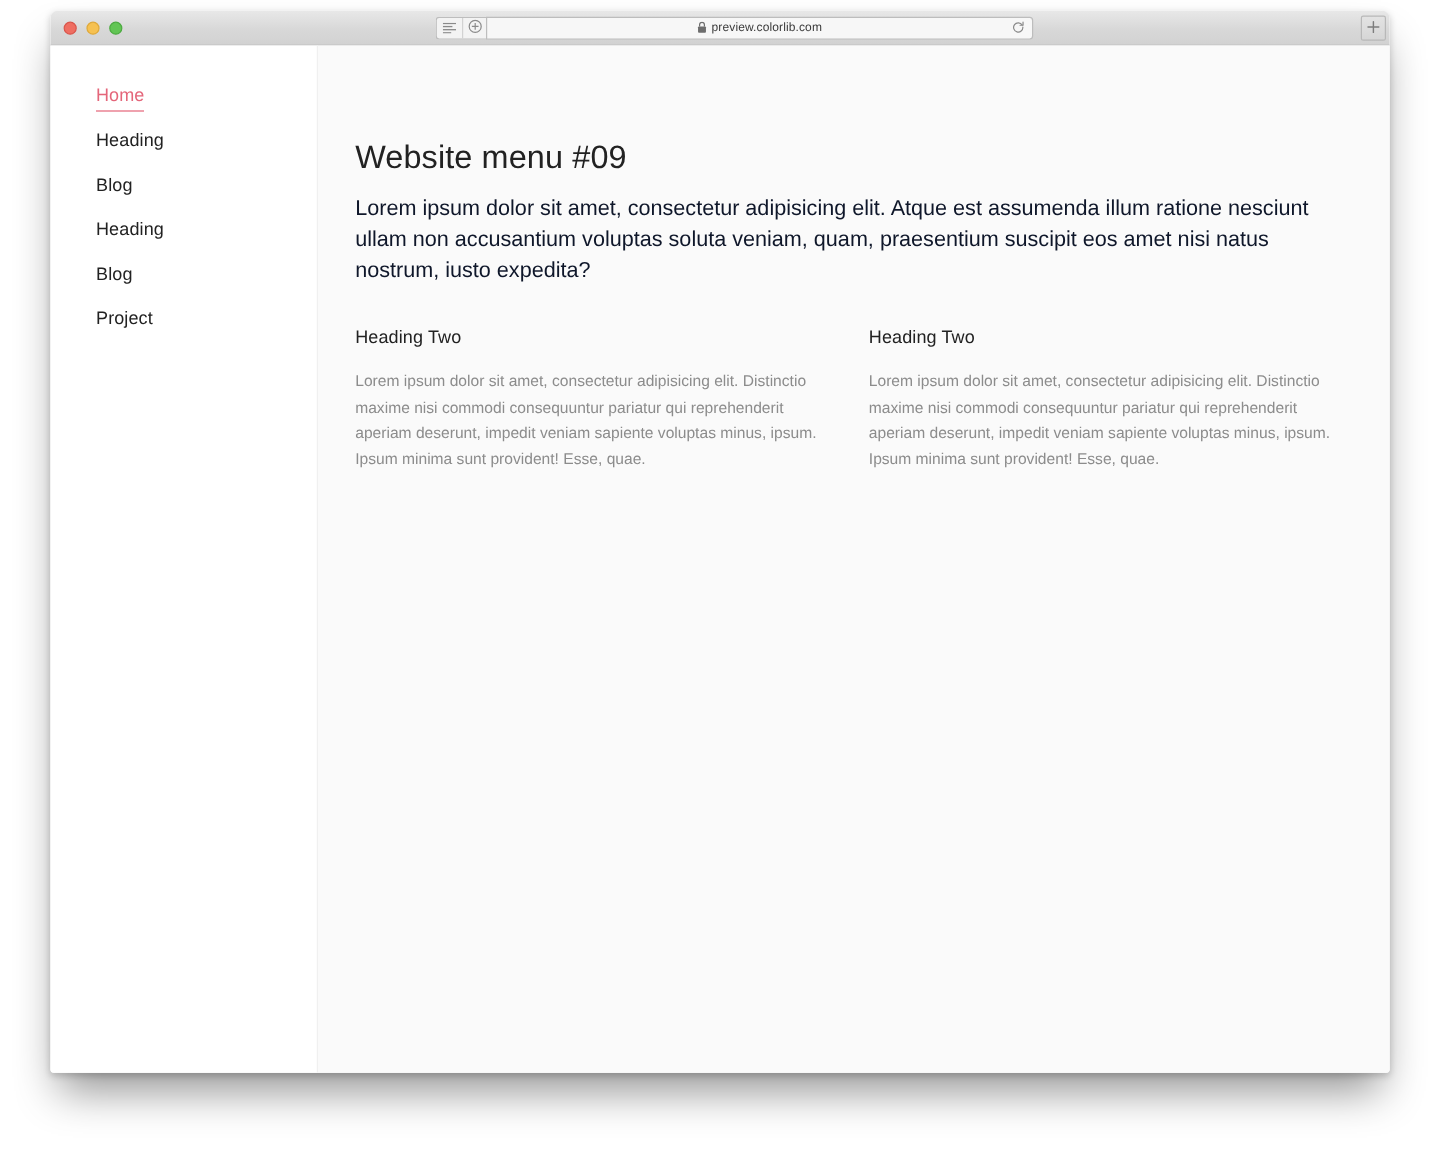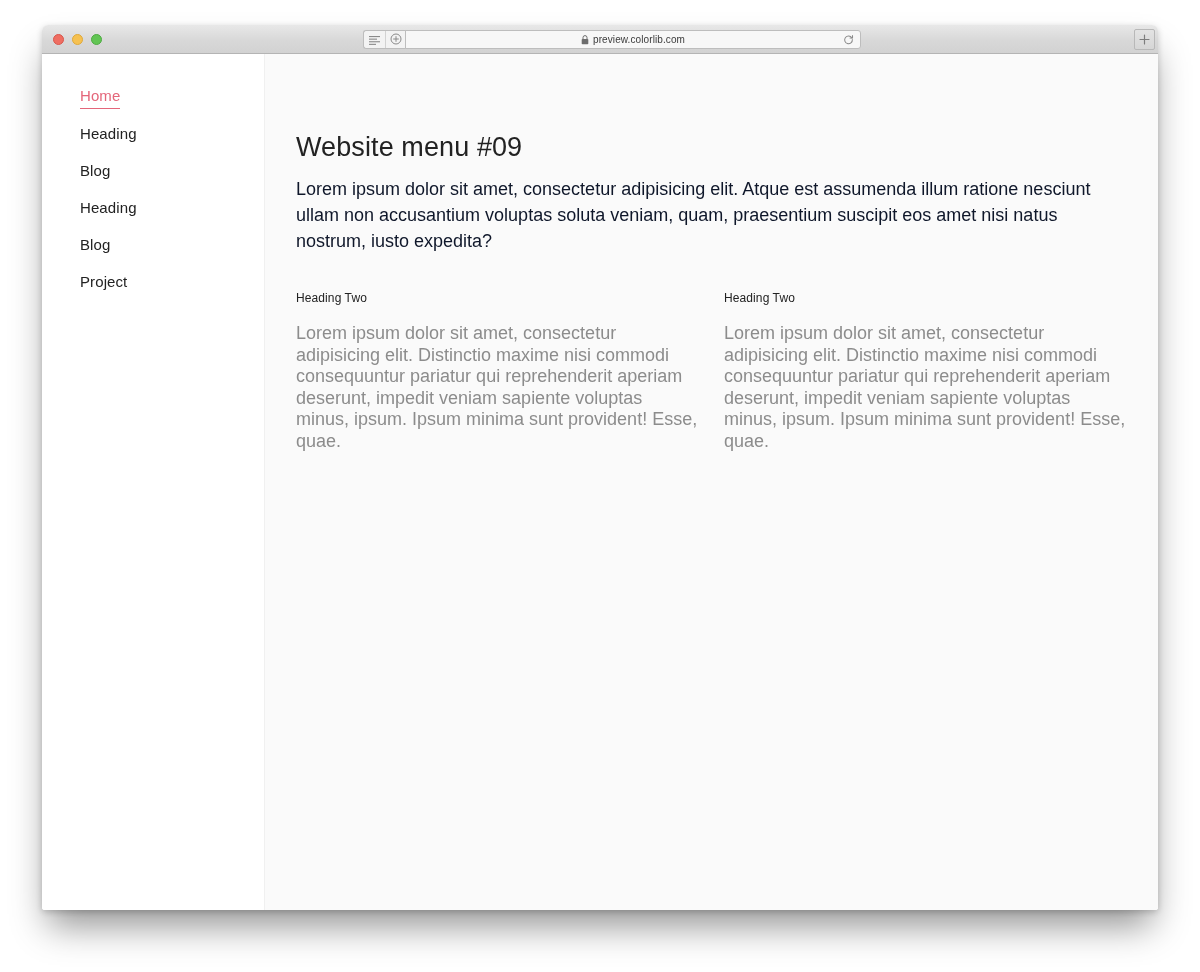--- a/index.html
+++ b/index.html
@@ -9,21 +9,21 @@
     height: 972px;
     background: #ffffff;
     font-family: "Liberation Sans", sans-serif;
     overflow: hidden;
   }
 
   
   #browser-window {
     position: absolute;
     left: 42px;
-    top: 25px;
+    top: 9px;
     width: 1116px;
     height: 885px;
     background: #ffffff;
     border-radius: 6px 6px 3px 3px;
     box-shadow: 0 22px 34px -6px rgba(0,0,0,0.42),
                 0 2px 6px rgba(0,0,0,0.18);
     overflow: hidden;
   }
 
   
@@ -176,29 +176,29 @@
     margin-bottom: 32px;
   }
 
   #columns {
     display: flex;
     gap: 24px;
   }
   .content-column { width: 404px; }
 
   .column-heading {
-    font-size: 12px;
+    font-size: 15px;
     font-weight: 400;
     color: #222222;
     line-height: 24px;
     margin-bottom: 13px;
     letter-spacing: .1px;
   }
   .column-paragraph {
-    font-size: 18px;
+    font-size: 13px;
     line-height: 21.5px;
     color: #8c8c8c;
   }
 </style>
 </head>
 <body>
 
 <div id="browser-window">
 
   <div id="browser-toolbar">

